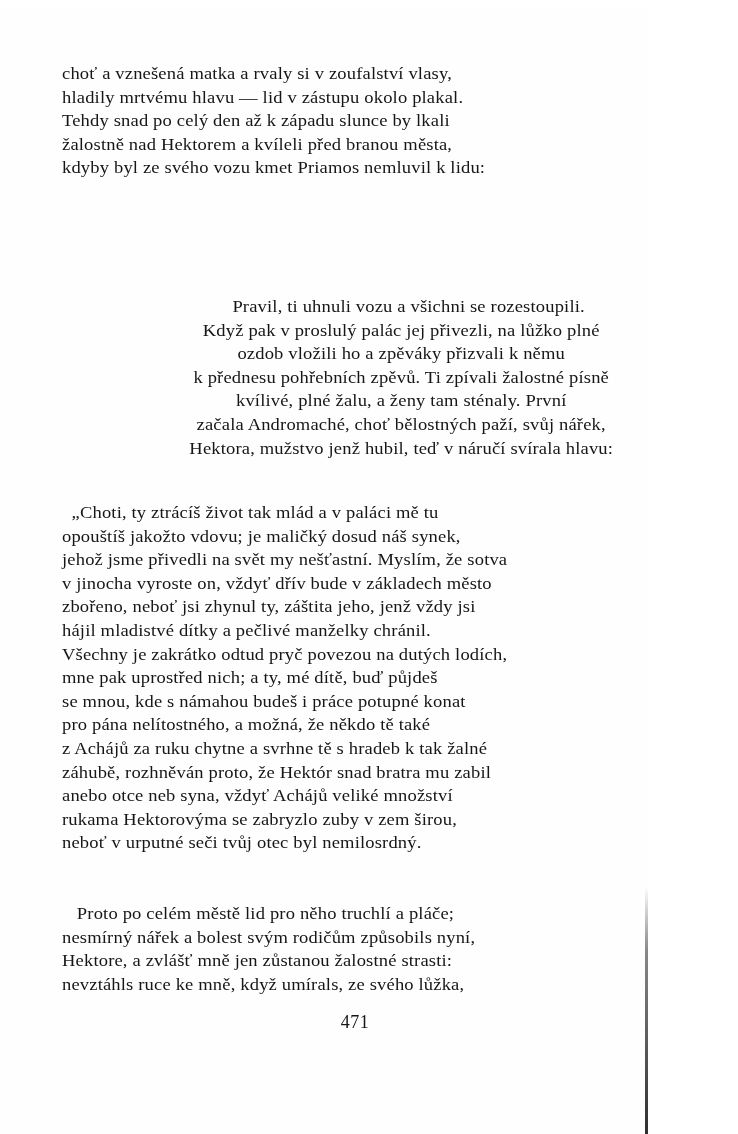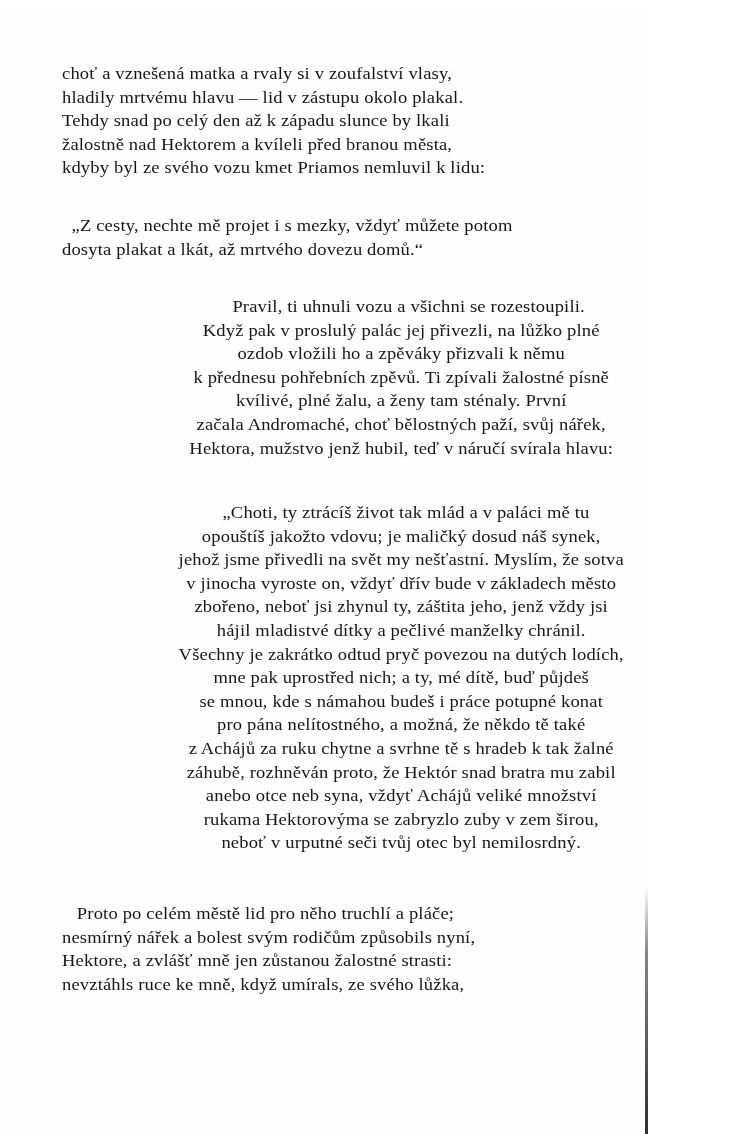--- a/index.html
+++ b/index.html
@@ -45,21 +45,21 @@
       letter-spacing: 0.15px;
       font-family: "Liberation Serif", "DejaVu Serif", serif;
       transform-origin: left center;
       transform: scaleX(1.06);
     }
     .indent { padding-left: 14px; }
     .indent-q { padding-left: 9px; }
     #s1 { top: 55px; }
     #s2 { top: 207px; }
     #s3 { top: 288px; text-align: center; }
-    #s4 { top: 494px; text-align: center; }
+    #s4 { top: 494px; }
     #s5 { top: 895px; }
     .page-number {
       position: absolute;
       top: 1005px;
       left: 0;
       width: 710px;
       text-align: center;
       font-family: "Liberation Serif", "DejaVu Serif", serif;
       font-size: 18px;
       letter-spacing: 0.5px;
@@ -71,24 +71,20 @@
 <div class="page">
 
   <div class="stanza" id="s1">
     <span class="line">choť a vznešená matka a rvaly si v zoufalství vlasy,</span>
     <span class="line">hladily mrtvému hlavu — lid v zástupu okolo plakal.</span>
     <span class="line">Tehdy snad po celý den až k západu slunce by lkali</span>
     <span class="line">žalostně nad Hektorem a kvíleli před branou města,</span>
     <span class="line">kdyby byl ze svého vozu kmet Priamos nemluvil k lidu:</span>
   </div>
 
-  <div class="stanza" id="s2">
-    <span class="line indent-q">„Z cesty, nechte mě projet i s mezky, vždyť můžete potom</span>
-    <span class="line">dosyta plakat a lkát, až mrtvého dovezu domů.“</span>
-  </div>
 
   <div class="stanza" id="s3">
     <span class="line indent">Pravil, ti uhnuli vozu a všichni se rozestoupili.</span>
     <span class="line">Když pak v proslulý palác jej přivezli, na lůžko plné</span>
     <span class="line">ozdob vložili ho a zpěváky přizvali k němu</span>
     <span class="line">k přednesu pohřebních zpěvů. Ti zpívali žalostné písně</span>
     <span class="line">kvílivé, plné žalu, a ženy tam sténaly. První</span>
     <span class="line">začala Andromaché, choť bělostných paží, svůj nářek,</span>
     <span class="line">Hektora, mužstvo jenž hubil, teď v náručí svírala hlavu:</span>
   </div>
@@ -111,15 +107,16 @@
     <span class="line">neboť v urputné seči tvůj otec byl nemilosrdný.</span>
   </div>
 
   <div class="stanza" id="s5">
     <span class="line indent">Proto po celém městě lid pro něho truchlí a pláče;</span>
     <span class="line">nesmírný nářek a bolest svým rodičům způsobils nyní,</span>
     <span class="line">Hektore, a zvlášť mně jen zůstanou žalostné strasti:</span>
     <span class="line">nevztáhls ruce ke mně, když umírals, ze svého lůžka,</span>
   </div>
 
+  <div class="page-number">471</div>
 
   <div class="edge-shadow"></div>
 </div>
 
 </body></html>

